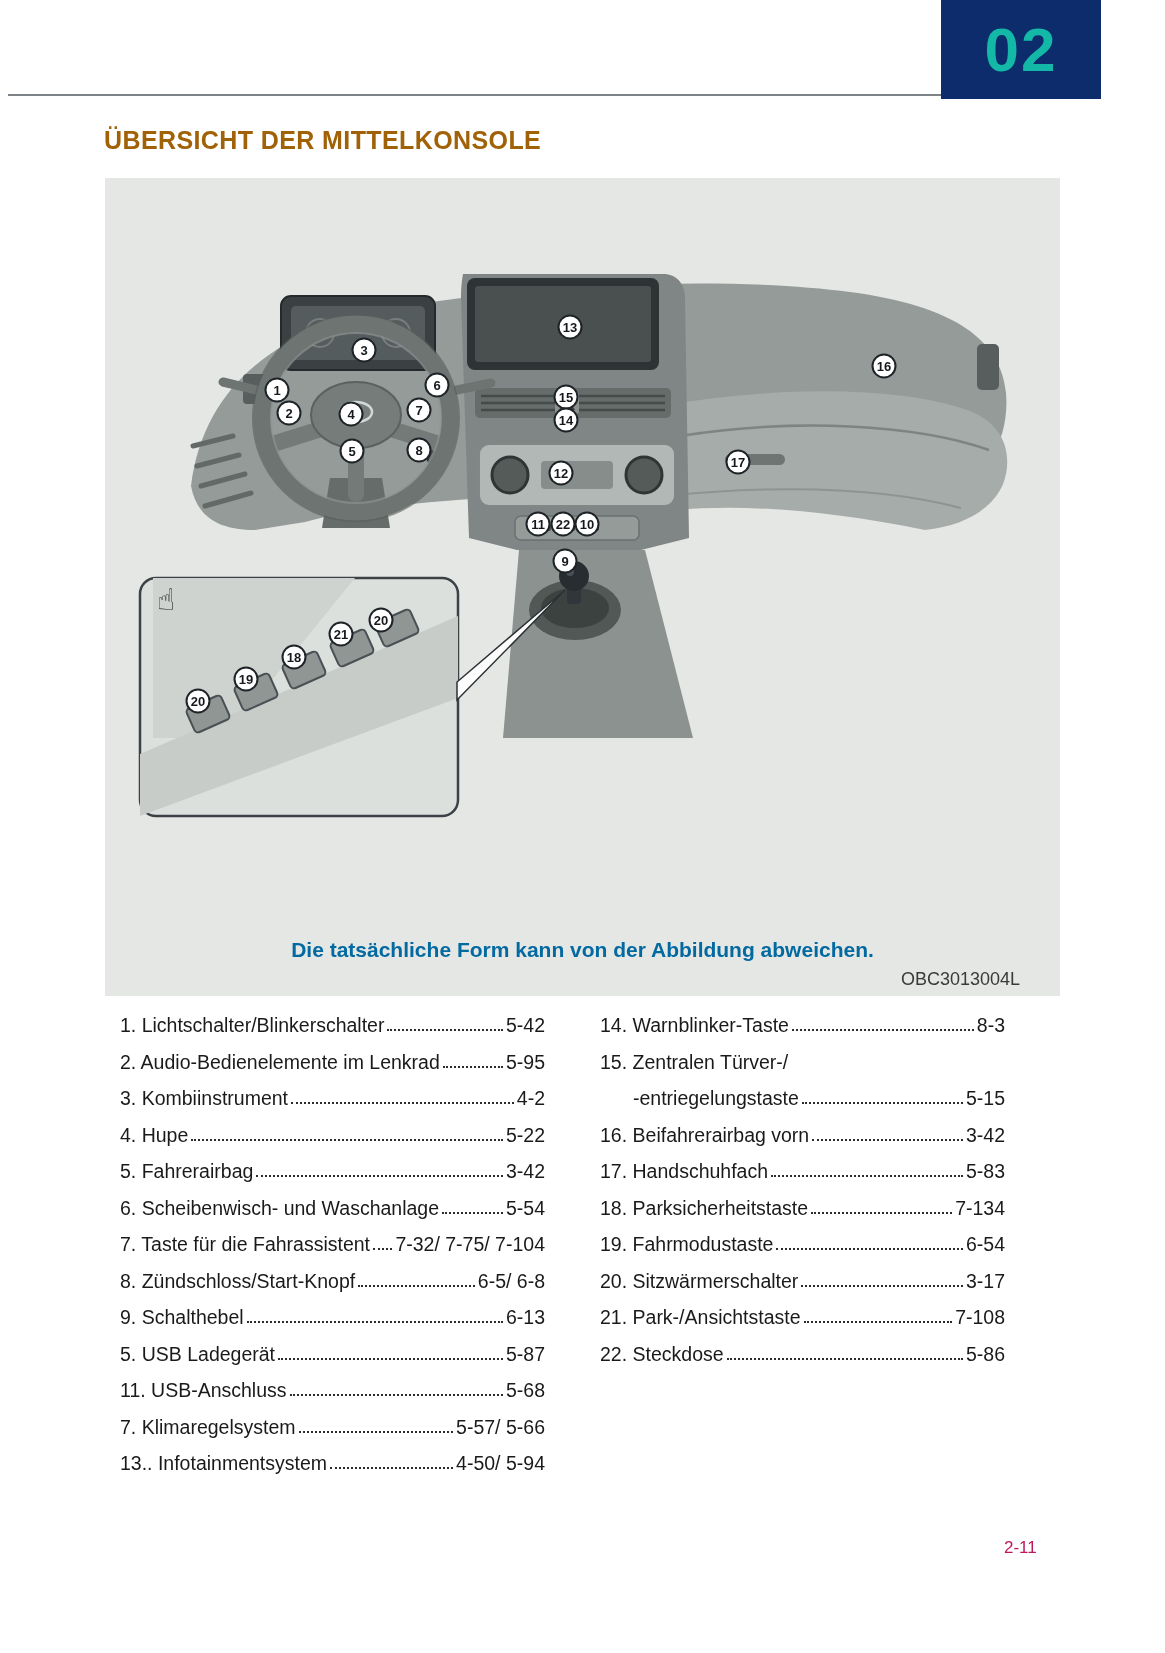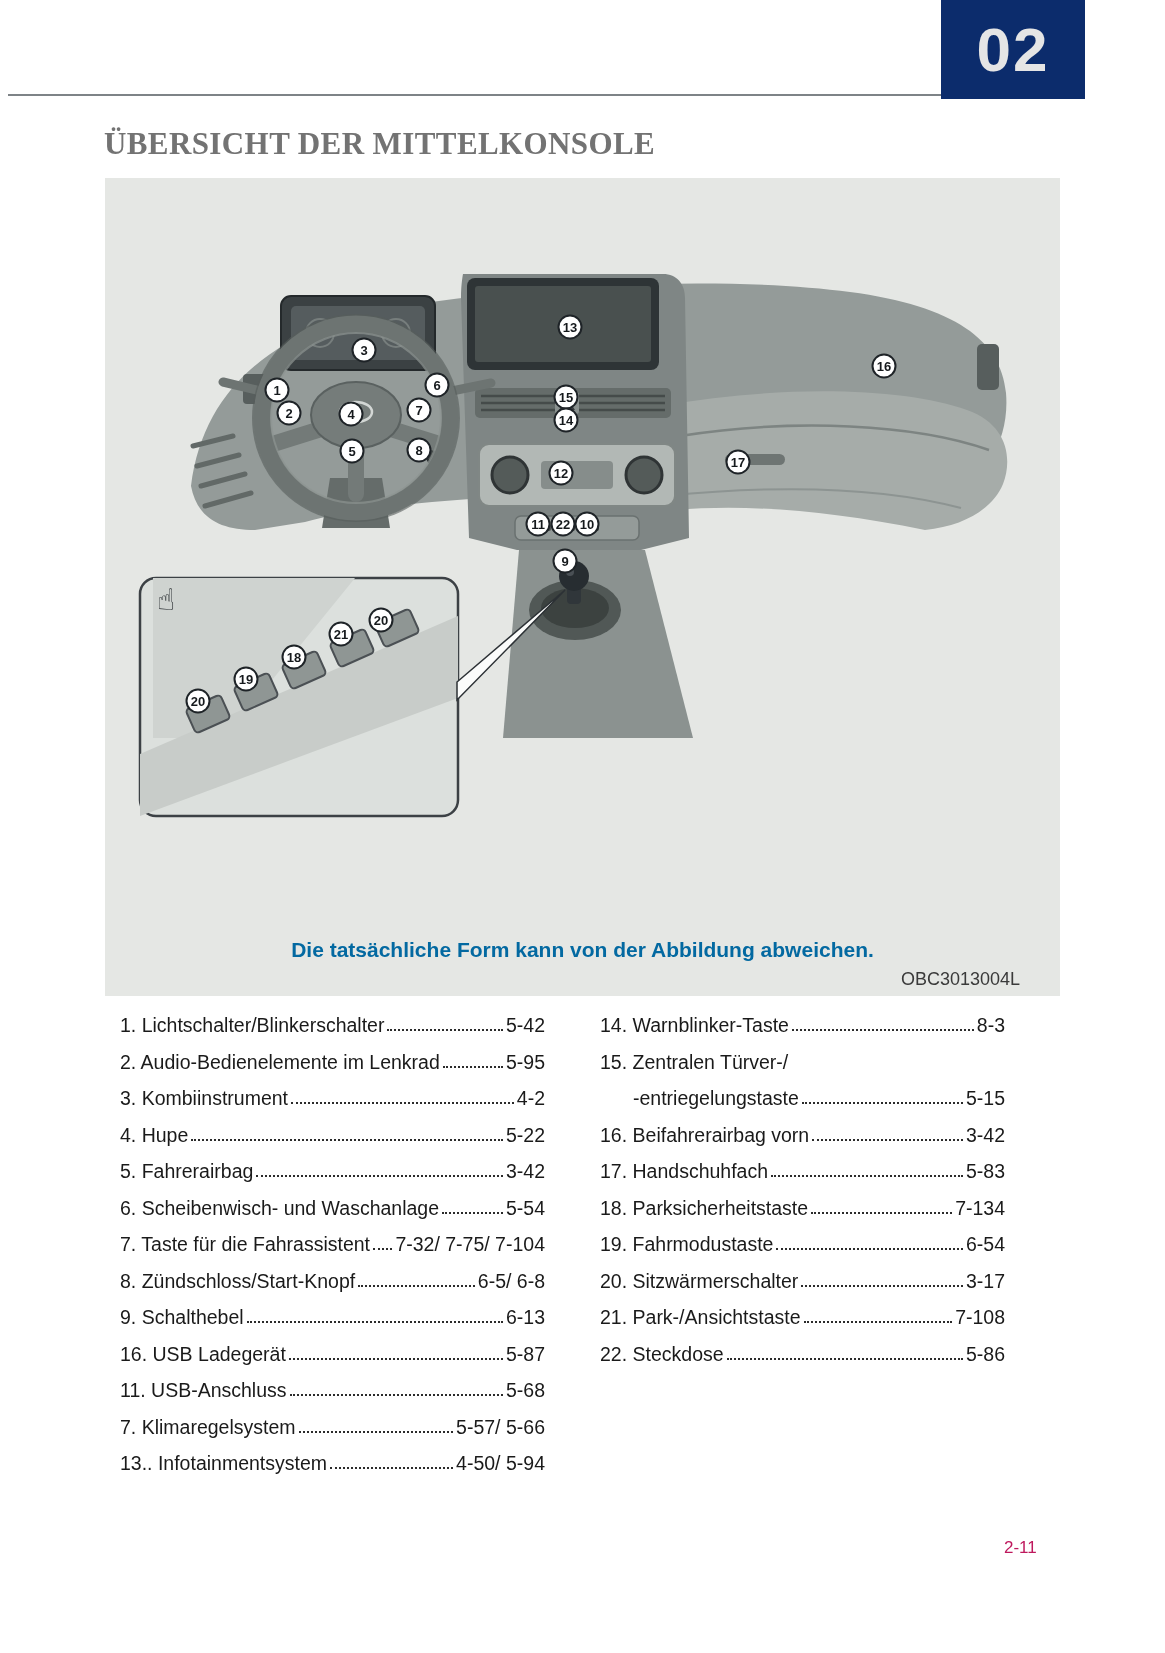--- a/index.html
+++ b/index.html
@@ -2,31 +2,31 @@
 <html><head>
 <meta charset="utf-8">
 <style>
   html,body{margin:0;padding:0;}
   body{
     width:1165px;height:1653px;background:#ffffff;
     font-family:"Liberation Sans","DejaVu Sans",sans-serif;
     position:relative;overflow:hidden;color:#1a1a1a;
   }
   .chapter-badge{
-    position:absolute;left:941px;top:0;width:144px;height:99px;
-    background:#0c2c6c;color:#e5e5e5;
+    position:absolute;left:941px;top:0;width:160px;height:99px;
+    background:#0c2c6c;color:#14b8a6;
     display:flex;align-items:center;justify-content:center;
     font-size:62px;font-weight:bold;letter-spacing:2px;
   }
   .header-rule{
     position:absolute;left:8px;top:94px;width:933px;height:2px;background:#7e8387;
   }
   .page-title{
     position:absolute;left:104px;top:126px;
-    font-size:31px;font-weight:bold;color:#737373;letter-spacing:.4px;font-family:Liberation Serif, serif;
+    font-size:25px;font-weight:bold;color:#a16207;letter-spacing:.4px;
   }
   .figure{
     position:absolute;left:105px;top:178px;width:955px;height:818px;
     background:#e5e7e4;
   }
   .figure svg{position:absolute;left:0;top:0;}
   .figure-caption{
     position:absolute;left:0;right:0;bottom:34px;text-align:center;
     font-weight:bold;font-size:21px;color:#0369a1;
   }
@@ -314,21 +314,21 @@
         <span class="lbl">8. Zündschloss/Start-Knopf</span>
         <span class="dots"></span>
         <span class="pg">6-5/ 6-8</span>
       </div>
     <div class="li">
         <span class="lbl">9. Schalthebel</span>
         <span class="dots"></span>
         <span class="pg">6-13</span>
       </div>
     <div class="li">
-        <span class="lbl">16. USB Ladegerät</span>
+        <span class="lbl">5. USB Ladegerät</span>
         <span class="dots"></span>
         <span class="pg">5-87</span>
       </div>
     <div class="li">
         <span class="lbl">11. USB-Anschluss</span>
         <span class="dots"></span>
         <span class="pg">5-68</span>
       </div>
     <div class="li">
         <span class="lbl">7. Klimaregelsystem</span>

